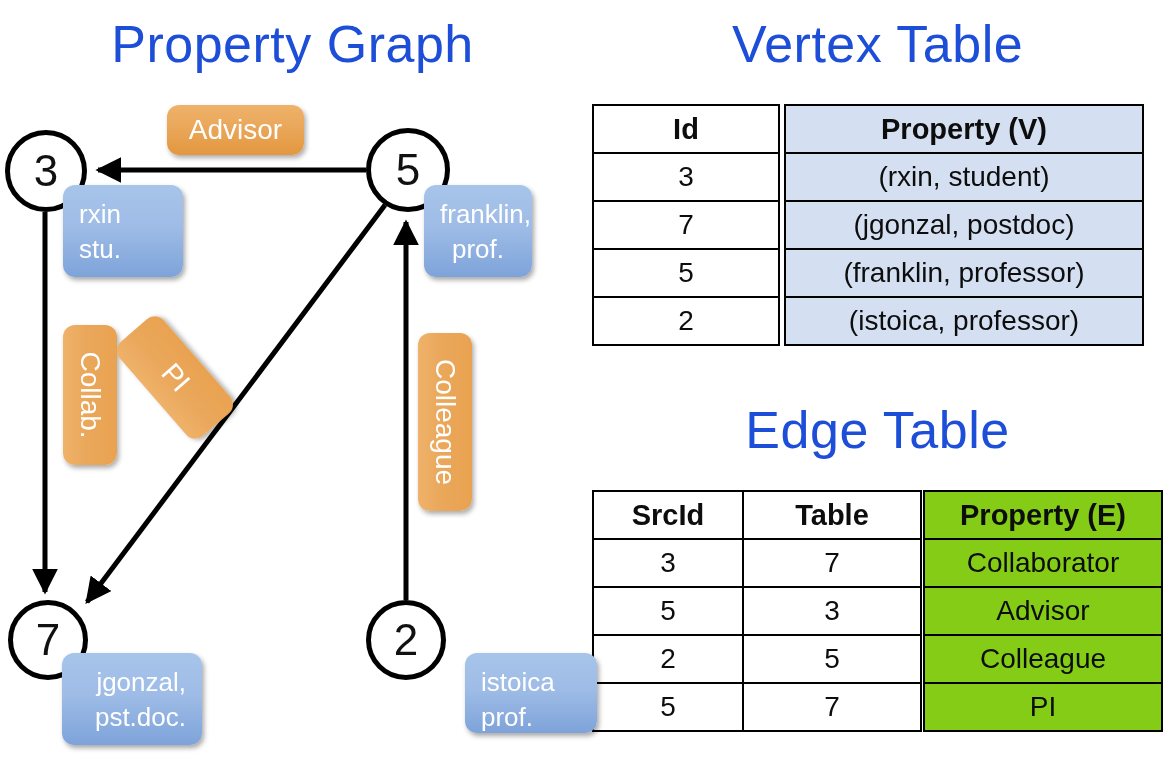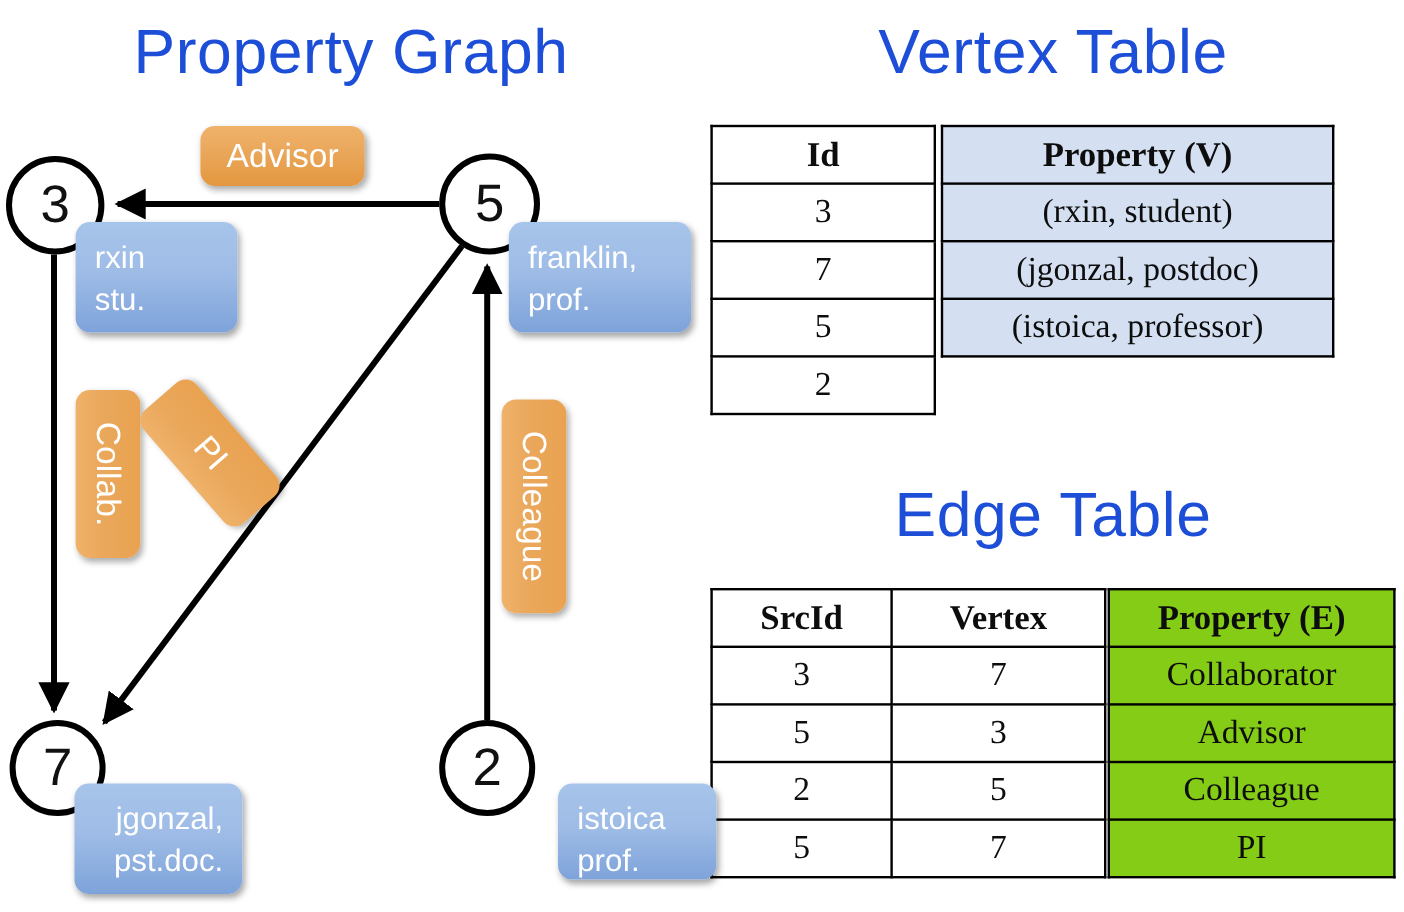--- a/index.html
+++ b/index.html
@@ -92,21 +92,21 @@
     transform: rotate(90deg);
     white-space: nowrap;
     display: block;
   }
 
   
   .tbl {
     position: absolute;
     border-collapse: collapse;
     table-layout: fixed;
-    font-family: Liberation Serif, serif;
+    font-family: Liberation Sans, sans-serif;
   }
   .tbl td, .tbl th {
     border: 2px solid #000;
     text-align: center;
     font-weight: 300;
     font-size: 28px;
     color: #0d0d0d;
     padding: 0;
     height: 46px;
   }
@@ -149,25 +149,25 @@
   <div class="node-circle" style="left:366px; top:128px; width:84px; height:84px;">
     <span>5</span>
   </div>
   <div class="node-circle" style="left:8px; top:600px; width:80px; height:80px;">
     <span>7</span>
   </div>
   <div class="node-circle" style="left:366px; top:600px; width:80px; height:80px;">
     <span>2</span>
   </div>
 
-  <div class="vbox" style="left:63px; top:185px; width:135px; height:92px;">
+  <div class="vbox" style="left:63px; top:185px; width:120px; height:92px;">
     <div>rxin</div>
     <div>stu.</div>
   </div>
-  <div class="vbox" style="left:424px; top:185px; width:152px; height:92px;">
+  <div class="vbox" style="left:424px; top:185px; width:108px; height:92px;text-align:center;">
     <div>franklin,</div>
     <div>prof.</div>
   </div>
   <div class="vbox" style="left:62px; top:653px; width:140px; height:92px;text-align:right;">
     <div>jgonzal,</div>
     <div>pst.doc.</div>
   </div>
   <div class="vbox" style="left:425px; top:653px; width:132px; height:80px;margin-left:40px;">
     <div>istoica</div>
     <div>prof.</div>
@@ -202,46 +202,49 @@
       </tr>
       <tr>
         <td class="cell-white">5</td>
       </tr>
       <tr>
         <td class="cell-white">2</td>
       </tr>
     </tbody>
   </table>
 
-  <table class="tbl" style="left:784px; top:104px; width:328px;">
+  <table class="tbl" style="left:784px; top:104px; width:360px;">
     <tbody>
       <tr>
         <th class="cell-blue">Property (V)</th>
       </tr>
       <tr>
         <td class="cell-blue">(rxin, student)</td>
       </tr>
       <tr>
         <td class="cell-blue">(jgonzal, postdoc)</td>
+      </tr>
+      <tr>
+        <td class="cell-blue">(franklin, professor)</td>
       </tr>
       <tr>
         <td class="cell-blue">(istoica, professor)</td>
       </tr>
     </tbody>
   </table>
 
   <table class="tbl" style="left:592px; top:490px; width:328px;">
     <colgroup>
       <col style="width:150px;">
       <col style="width:178px;">
     </colgroup>
     <tbody>
       <tr>
         <th class="cell-white">SrcId</th>
-        <th class="cell-white">Vertex</th>
+        <th class="cell-white">Table</th>
       </tr>
       <tr>
         <td class="cell-white">3</td>
         <td class="cell-white">7</td>
       </tr>
       <tr>
         <td class="cell-white">5</td>
         <td class="cell-white">3</td>
       </tr>
       <tr>

